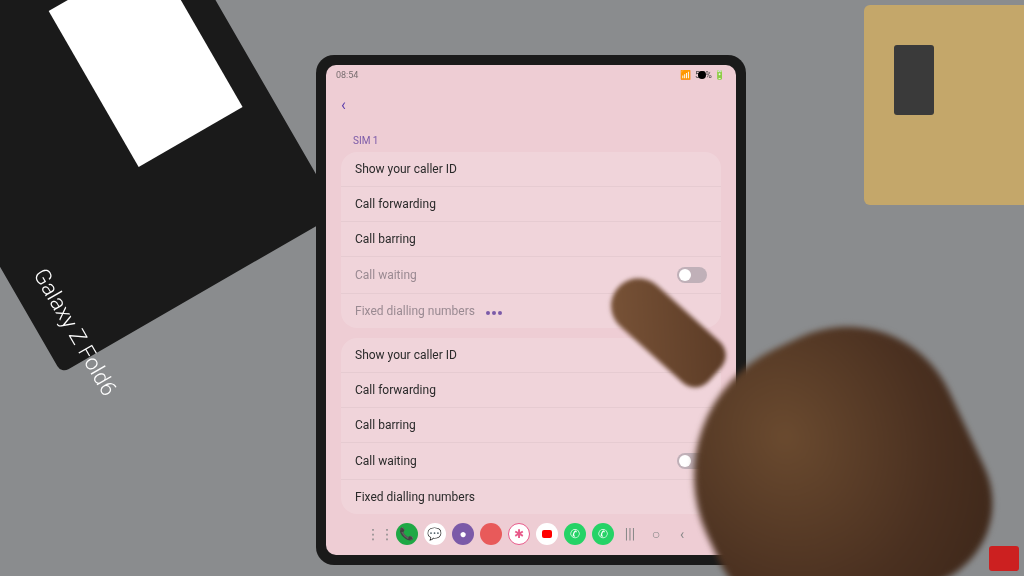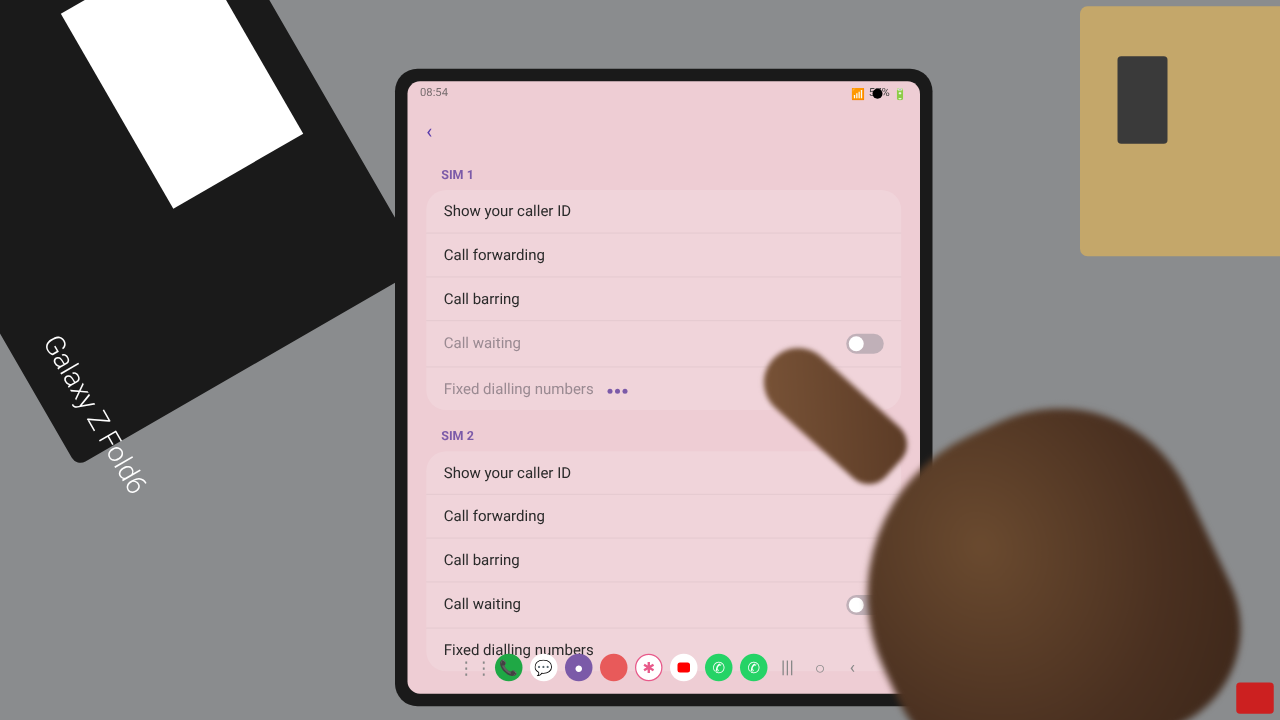--- a/index.html
+++ b/index.html
@@ -128,34 +128,34 @@
     }
     
     
     .settings-container {
       padding: 0 15px;
     }
     .section-header {
       font-size: 10px;
       color: #7b5aa8;
       padding: 6px 12px;
-      font-weight: 700;
+      font-weight: 400;
     }
     .settings-card {
       background: rgba(255,255,255,0.15);
       border-radius: 16px;
       margin-bottom: 10px;
     }
     .setting-item {
       padding: 10px 14px;
       font-size: 12px;
       color: #2a2a2a;
       display: flex;
       justify-content: space-between;
-      align-items: flex-start;
+      align-items: center;
       border-bottom: 1px solid rgba(0,0,0,0.04);
     }
     .setting-item:last-child { border-bottom: none; }
     .setting-item.disabled { color: #9a8a92; }
     .setting-item.loading { color: #9a8a92; }
     
     
     .toggle {
       width: 30px;
       height: 16px;
@@ -314,21 +314,20 @@
             <span>Fixed dialling numbers</span>
             <span class="spinner">
               <span class="spinner-dot"></span>
               <span class="spinner-dot"></span>
               <span class="spinner-dot"></span>
             </span>
           </span>
         </div>
       </div>
 
-      <div class="section-header">SIM 2</div>
       <div class="settings-card">
         <div class="setting-item">
           <span>Show your caller ID</span>
         </div>
         <div class="setting-item">
           <span>Call forwarding</span>
         </div>
         <div class="setting-item">
           <span>Call barring</span>
         </div>

